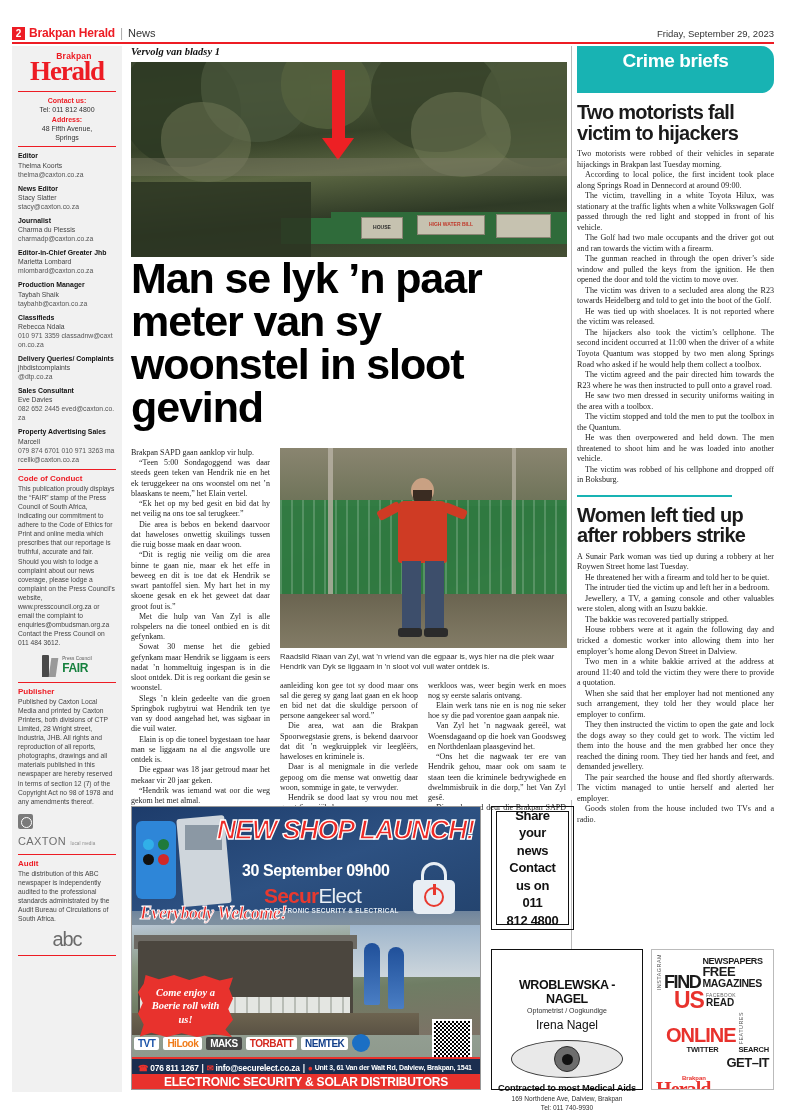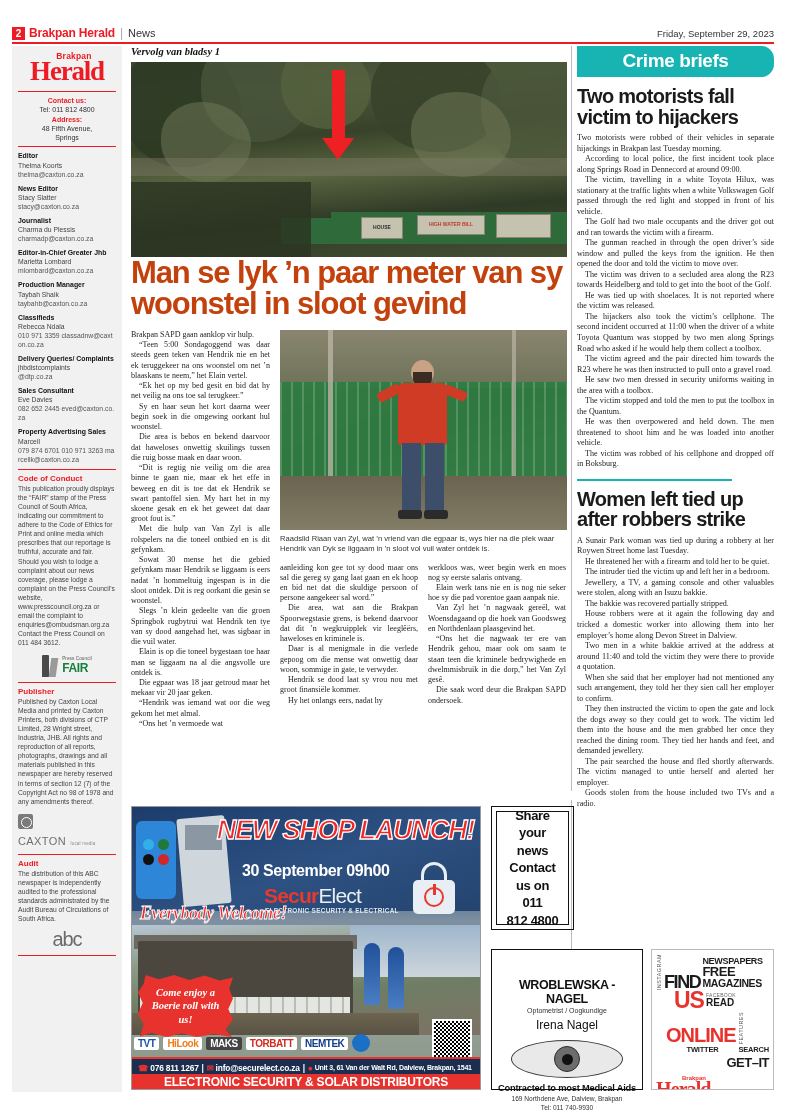--- a/index.html
+++ b/index.html
@@ -93,22 +93,22 @@
     border-top: 22px solid #ed2024;
   }
   .lp-sign {
     position: absolute; background: #c6c2b0; color: #2b2b2b;
     font-size: 5px; font-weight: bold; display: flex; align-items: center; justify-content: center;
     text-align: center; line-height: 1.05; border: 0.6px solid #8a8574;
   }
   .lp-green { position: absolute; background: #2f6b3a; }
   .caption { font-size: 7.6px; color: #333; line-height: 1.35; margin: 4px 0 8px 0; }
   .headline {
-    font-size: 31px; font-weight: bold; color: #c2410c; line-height: 1.0;
-    letter-spacing: -1.1px; margin-bottom: 11px;
+    font-size: 43px; font-weight: bold; color: #000000; line-height: 1.0;
+    letter-spacing: -1.1px; margin-bottom: 19px;
   }
 
   .cols3 { display: flex; gap: 10px; }
   .col { width: 139px; }
   .body-txt {
     font-family: "Liberation Serif", serif; font-size: 8px; color: #1d1d1d;
     line-height: 1.28; text-align: justify;
   }
   .body-txt p { text-indent: 8px; }
   .body-txt p.noind { text-indent: 0; }
@@ -127,21 +127,21 @@
 
   .cols2 { display: flex; gap: 10px; margin-top: 4px; }
   .col2 { width: 138px; }
 
   
   .right { position: absolute; left: 577px; top: 46px; width: 197px; }
   .vrule { position: absolute; left: 571px; top: 46px; width: 1px; height: 745px; background: #bbb; }
   .vrule2 { position: absolute; left: 571px; top: 800px; width: 1px; height: 290px; background: #bbb; }
   .briefs-banner {
     background: #18b3b3; color: #fff; font-weight: bold; font-size: 19px;
-    border-radius: 0 13px 13px 0; padding: 4px 10px 5px 10px; text-align: center;
+    border-radius: 0 13px 13px 0; padding: 4px 10px 21px 10px; text-align: center;
     letter-spacing: -0.4px; margin-bottom: 9px;
   }
   .brief-head {
     font-size: 20px; color: #1b1b1b; line-height: 1.03; letter-spacing: -0.7px;
     margin-bottom: 6px;
   }
   .brief-txt {
     font-family: "Liberation Serif", serif; font-size: 8.1px; color: #1d1d1d;
     line-height: 1.30; text-align: justify;
   }
@@ -404,21 +404,20 @@
 
     <h1 class="headline">Man se lyk ’n paar meter van sy woonstel in sloot gevind</h1>
 
     <div class="cols3">
 
       <div class="col">
         <div class="body-txt">
           <p class="noind">Brakpan SAPD gaan aanklop vir hulp.</p>
           <p>“Teen 5:00 Sondagoggend was daar steeds geen teken van Hendrik nie en het ek teruggekeer na ons woonstel om net ’n blaaskans te neem,” het Elain vertel.</p>
           <p>“Ek het op my bed gesit en bid dat hy net veilig na ons toe sal terugkeer.”</p>
-          <p>Sy en haar seun het kort daarna weer begin soek in die omgewing oorkant hul woonstel.</p>
           <p>Die area is bebos en bekend daarvoor dat haweloses onwettig skuilings tussen die ruig bosse maak en daar woon.</p>
           <p>“Dit is regtig nie veilig om die area binne te gaan nie, maar ek het effe in beweeg en dit is toe dat ek Hendrik se swart pantoffel sien. My hart het in my skoene gesak en ek het geweet dat daar groot fout is.”</p>
           <p>Met die hulp van Van Zyl is alle rolspelers na die toneel ontbied en is dit gefynkam.</p>
           <p>Sowat 30 mense het die gebied gefynkam maar Hendrik se liggaam is eers nadat ’n hommeltuig ingespan is in die sloot ontdek. Dit is reg oorkant die gesin se woonstel.</p>
           <p>Slegs ’n klein gedeelte van die groen Springbok rugbytrui wat Hendrik ten tye van sy dood aangehad het, was sigbaar in die vuil water.</p>
           <p>Elain is op die toneel bygestaan toe haar man se liggaam na al die angsvolle ure ontdek is.</p>
           <p>Die egpaar was 18 jaar getroud maar het mekaar vir 20 jaar geken.</p>
           <p>“Hendrik was iemand wat oor die weg gekom het met almal.</p>
           <p>“Ons het ’n vermoede wat</p>
         </div>
@@ -494,21 +493,21 @@
 
     <h2 class="brief-head">Women left tied up after robbers strike</h2>
     <div class="brief-txt">
       <p class="noind">A Sunair Park woman was tied up during a robbery at her Roywen Street home last Tuesday.</p>
       <p>He threatened her with a firearm and told her to be quiet.</p>
       <p>The intruder tied the victim up and left her in a bedroom.</p>
       <p>Jewellery, a TV, a gaming console and other valuables were stolen, along with an Isuzu bakkie.</p>
       <p>The bakkie was recovered partially stripped.</p>
       <p>House robbers were at it again the following day and tricked a domestic worker into allowing them into her employer’s home along Devon Street in Dalview.</p>
       <p>Two men in a white bakkie arrived at the address at around 11:40 and told the victim they were there to provide a quotation.</p>
-      <p>When she said that her employer had not mentioned any such arrangement, they told her they sien call her employer to confirm.</p>
+      <p>When she said that her employer had not mentioned any such arrangement, they told her they would place her employer to confirm.</p>
       <p>They then instructed the victim to open the gate and lock the dogs away so they could get to work. The victim led them into the house and the men grabbed her once they reached the dining room. They tied her hands and feet, and demanded jewellery.</p>
       <p>The pair searched the house and fled shortly afterwards. The victim managed to untie herself and alerted her employer.</p>
       <p>Goods stolen from the house included two TVs and a radio.</p>
     </div>
   </section>
 
   <div class="ad-secur">
     <i class="as-topband"></i>
     <i style="position:absolute;left:4px;top:14px;width:40px;height:78px;background:#2e86d8;border-radius:6px;"></i>
     <i style="position:absolute;left:11px;top:32px;width:11px;height:11px;background:#31b0e8;border-radius:50%"></i>

